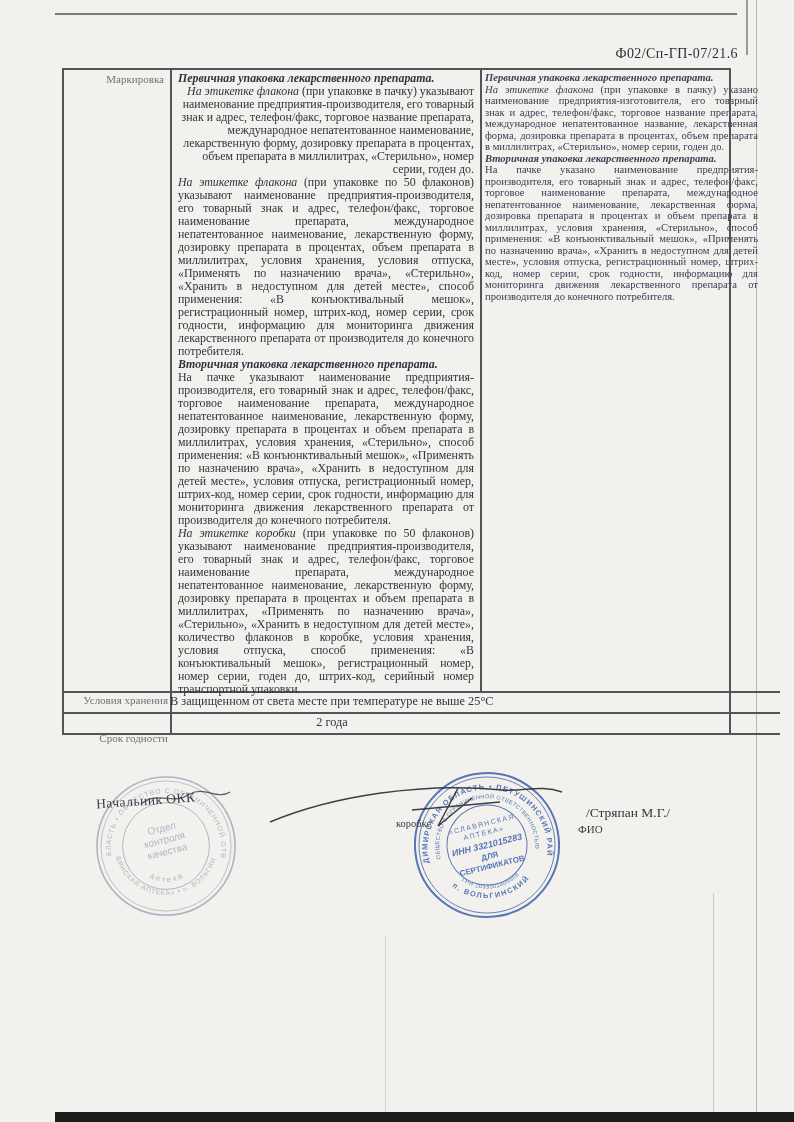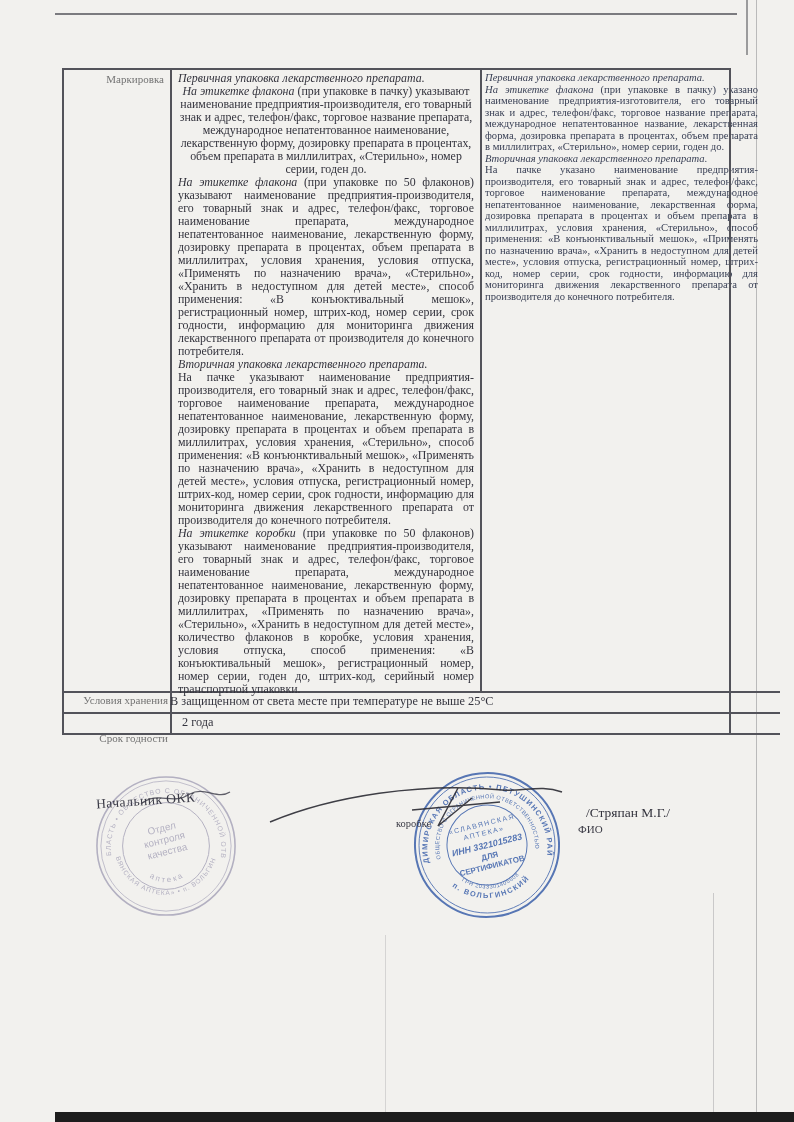--- a/index.html
+++ b/index.html
@@ -8,24 +8,24 @@
   
   .ln{position:absolute;background:#53535a;}
   .cell{position:absolute;}
   .form-code{position:absolute;left:480px;top:46px;width:258px;text-align:right;
              font-size:14px;letter-spacing:.4px;color:#2e2e38;}
   
   .lbl{font-size:11px;color:#737373;text-align:right;}
   .col1{position:absolute;left:178px;top:72px;width:296px;font-size:11.9px;line-height:13px;
         color:#33333d;text-align:justify;}
   .col1 p,.col2 p{margin:0;}
-  .col1 .noj{text-align:center;}
+  .col1 .noj{text-align:right;}
   .col2{position:absolute;left:485px;top:72px;width:273px;font-size:10.6px;line-height:11.5px;
         color:#3a4156;text-align:justify;}
-  .h-bi{font-weight:normal;font-style:italic;}
+  .h-bi{font-weight:bold;font-style:italic;}
   .lead{font-style:italic;}
   .val{font-size:12.3px;color:#33333d;}
   .conclusion{position:absolute;left:62px;top:742px;width:718px;font-size:13.2px;
               line-height:1.32;color:#2f2f3a;}
   
   .pos-title{position:absolute;left:96px;top:793px;font-size:13.5px;color:#3a3a46;
              transform:rotate(-4deg);letter-spacing:.5px;}
   .podpis{position:absolute;left:396px;top:818px;font-size:10.5px;color:#3c3c46;}
   .sig-name{position:absolute;left:578px;top:805px;width:100px;font-size:13.5px;color:#33333d;
             text-align:center;}
@@ -42,20 +42,21 @@
 
 <div class="page">
 
   <div class="ln" style="left:55px;top:13px;width:682px;height:2px;opacity:.75;"></div>
   <div class="ln" style="left:746px;top:0;width:2px;height:55px;opacity:.55;"></div>
   <div class="ln" style="left:756px;top:0;width:1px;height:1122px;opacity:.35;"></div>
   <div class="ln" style="left:385px;top:935px;width:1px;height:187px;opacity:.18;"></div>
   <div class="ln" style="left:713px;top:893px;width:1px;height:229px;opacity:.25;"></div>
   <div class="bottom-bar"></div>
 
+  <div class="form-code">Ф02/Сп-ГП-07/21.6</div>
 
   <div class="ln" style="left:62px;top:68px;width:668px;height:1.5px;"></div>
   <div class="ln" style="left:62px;top:68px;width:1.5px;height:665px;"></div>
   <div class="ln" style="left:170px;top:68px;width:1.5px;height:665px;"></div>
   <div class="ln" style="left:480px;top:68px;width:1.5px;height:623px;"></div>
   <div class="ln" style="left:62px;top:691px;width:718px;height:1.5px;"></div>
   <div class="ln" style="left:62px;top:712px;width:718px;height:1.5px;"></div>
   <div class="ln" style="left:62px;top:733px;width:718px;height:1.5px;"></div>
 
   <div class="cell lbl" style="left:68px;top:73px;width:96px;">Маркировка</div>
@@ -74,21 +75,21 @@
   <div class="col2">
     <p class="h-bi">Первичная упаковка лекарственного препарата.</p>
     <p><span class="lead">На этикетке флакона</span><span> (при упаковке в пачку) указано наименование предприятия-изготовителя, его товарный знак и адрес, телефон/факс, торговое название препарата, международное непатентованное название, лекарственная форма, дозировка препарата в процентах, объем препарата в миллилитрах, «Стерильно», номер серии, годен до.</span></p>
     <p class="h-bi">Вторичная упаковка лекарственного препарата.</p>
     <p>На пачке указано наименование предприятия-производителя, его товарный знак и адрес, телефон/факс, торговое наименование препарата, международное непатентованное наименование, лекарственная форма, дозировка препарата в процентах и объем препарата в миллилитрах, условия хранения, «Стерильно», способ применения: «В конъюнктивальный мешок», «Применять по назначению врача», «Хранить в недоступном для детей месте», условия отпуска, регистрационный номер, штрих-код, номер серии, срок годности, информацию для мониторинга движения лекарственного препарата от производителя до конечного потребителя.</p>
   </div>
 
   <div class="ln" style="left:729px;top:68px;width:1.5px;height:665px;"></div>
 
   <div class="cell val" style="left:170px;top:694px;width:545px;">В защищенном от света месте при температуре не выше 25°С</div>
-  <div class="cell val" style="left:182px;top:715px;width:300px;">2 года</div>
+  <div class="cell val" style="left:182px;top:715px;width:300px;text-align:center;">2 года</div>
 
 
   <svg class="stamp" style="left:92px;top:772px;opacity:.62;" width="148" height="148" viewBox="0 0 150 150">
     <g stroke="#8d89a6" fill="none">
       <circle cx="75" cy="75" r="70" stroke-width="1.6"></circle>
       <circle cx="75" cy="75" r="66" stroke-width=".8"></circle>
       <circle cx="75" cy="75" r="44" stroke-width="1"></circle>
     </g>
     <defs>
       <path id="qc-top" d="M 20,88 A 56,56 0 1,1 130,88"></path>

